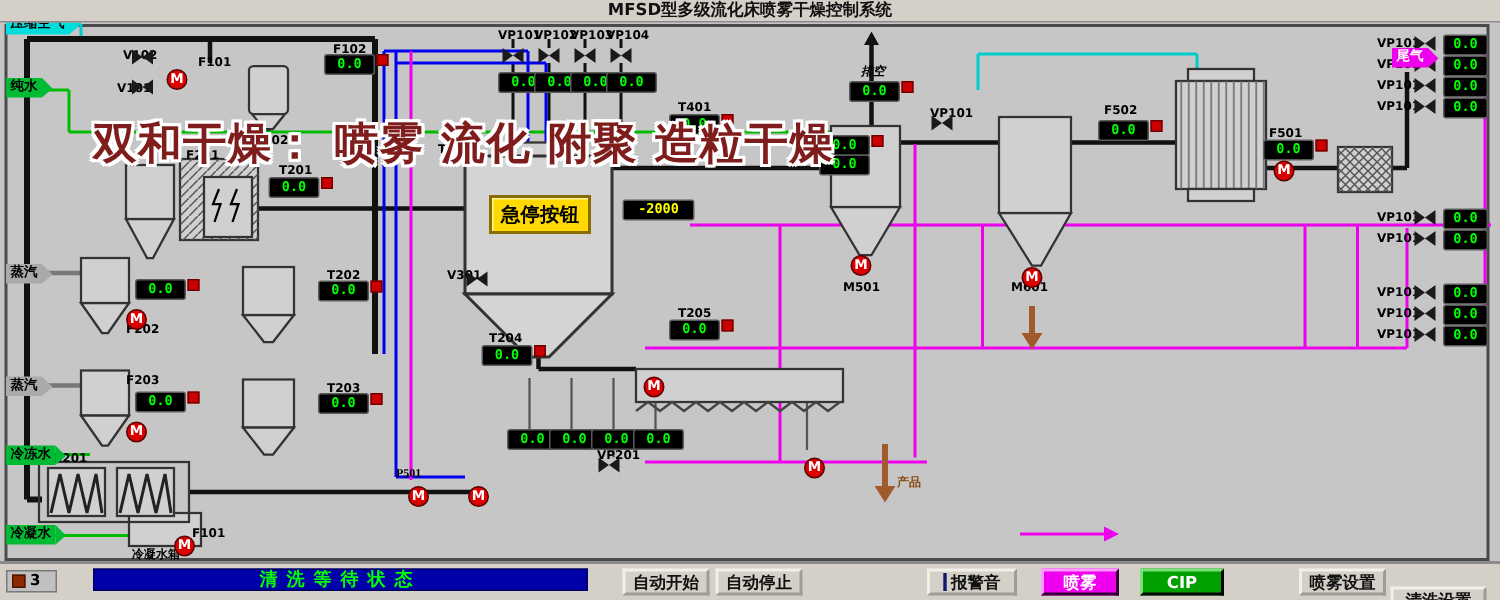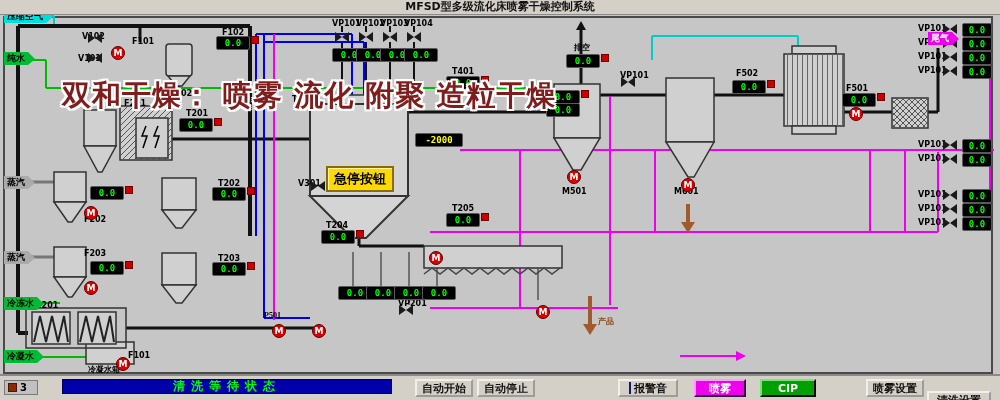--- a/index.html
+++ b/index.html
@@ -69,21 +69,21 @@
   }
   .flag .tip{
     position:absolute;right:-7px;top:0;width:0;height:0;
     border-top:7px solid transparent;border-bottom:6px solid transparent;
   }
   
   #estop{
     position:absolute;left:326px;top:130px;width:68px;height:26px;
     background:#ffd900;border:2px solid #8a6d00;box-shadow:inset 1px 1px 0 #fff4a0;
     color:#000;font-size:13px;font-weight:bold;
-    display:flex;align-items:center;justify-content:center;z-index:4;box-sizing:border-box;margin-top:36px;
+    display:flex;align-items:center;justify-content:center;z-index:4;box-sizing:border-box;
   }
   
   #watermark{
     position:absolute;left:62px;top:76px;z-index:30;
     font-size:29px;font-weight:bold;color:#7f1d1d;letter-spacing:1px;white-space:nowrap;
     text-shadow:-2px -2px 0 #fff,2px -2px 0 #fff,-2px 2px 0 #fff,2px 2px 0 #fff,
                 -2px 0 0 #fff,2px 0 0 #fff,0 -2px 0 #fff,0 2px 0 #fff;
   }
   
   #statusbar{
@@ -239,21 +239,21 @@
 <div class="tag" style="left: 82px; top: 33px;">V102</div>
     <div class="tag" style="left: 78px; top: 55px;">V101</div>
     <div class="tag" style="left: 132px; top: 38px;">F101</div>
     <div class="tag" style="left: 170px; top: 90px;">F102</div>
     <div class="tag" style="left: 222px; top: 29px;">F102</div>
     <div class="tag" style="left: 332px; top: 20px;">VP101</div>
     <div class="tag" style="left: 356px; top: 20px;">VP102</div>
     <div class="tag" style="left: 380px; top: 20px;">VP103</div>
     <div class="tag" style="left: 404px; top: 20px;">VP104</div>
     <div class="tag" style="left: 452px; top: 68px;">T401</div>
-    <div class="tag" style="left: 574px; top: 44px;">排空</div>
+    <div class="tag" style="left: 574px; top: 44px; font-style: italic;">排空</div>
     <div class="tag" style="left: 620px; top: 72px;">VP101</div>
     <div class="tag" style="left: 736px; top: 70px;">F502</div>
     <div class="tag" style="left: 846px; top: 85px;">F501</div>
     <div class="tag" style="left: 124px; top: 100px;">F201</div>
     <div class="tag" style="left: 186px; top: 110px;">T201</div>
     <div class="tag" style="left: 218px; top: 180px;">T202</div>
     <div class="tag" style="left: 218px; top: 255px;">T203</div>
     <div class="tag" style="left: 326px; top: 222px;">T204</div>
     <div class="tag" style="left: 452px; top: 205px;">T205</div>
     <div class="tag" style="left: 292px; top: 96px;">T301</div>

